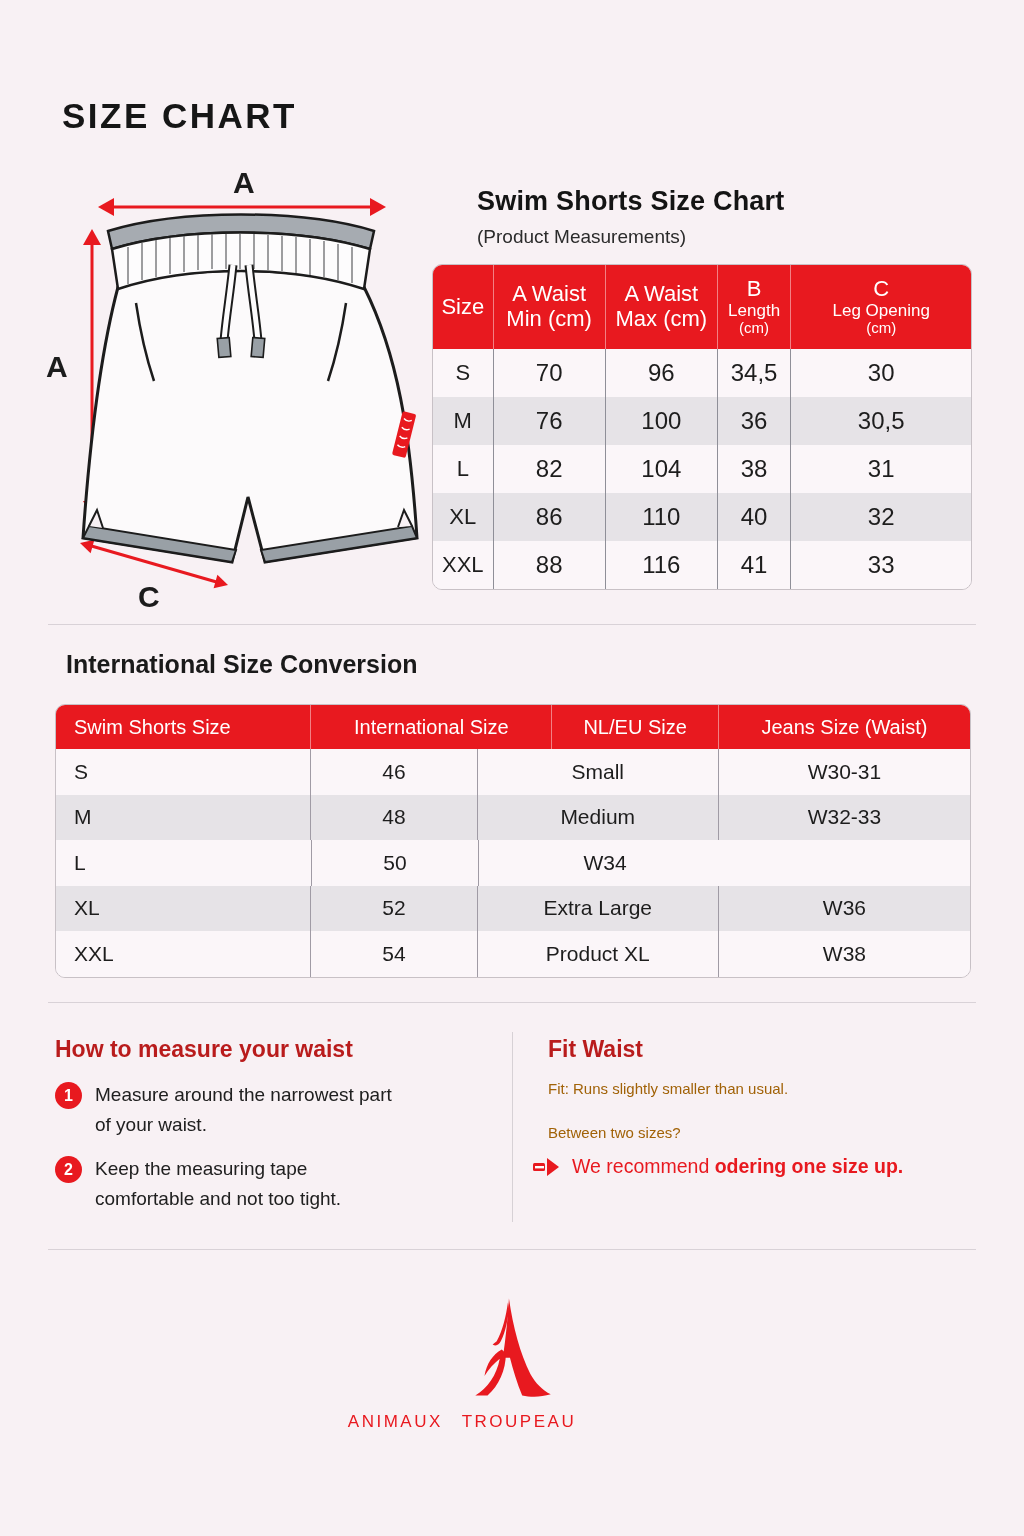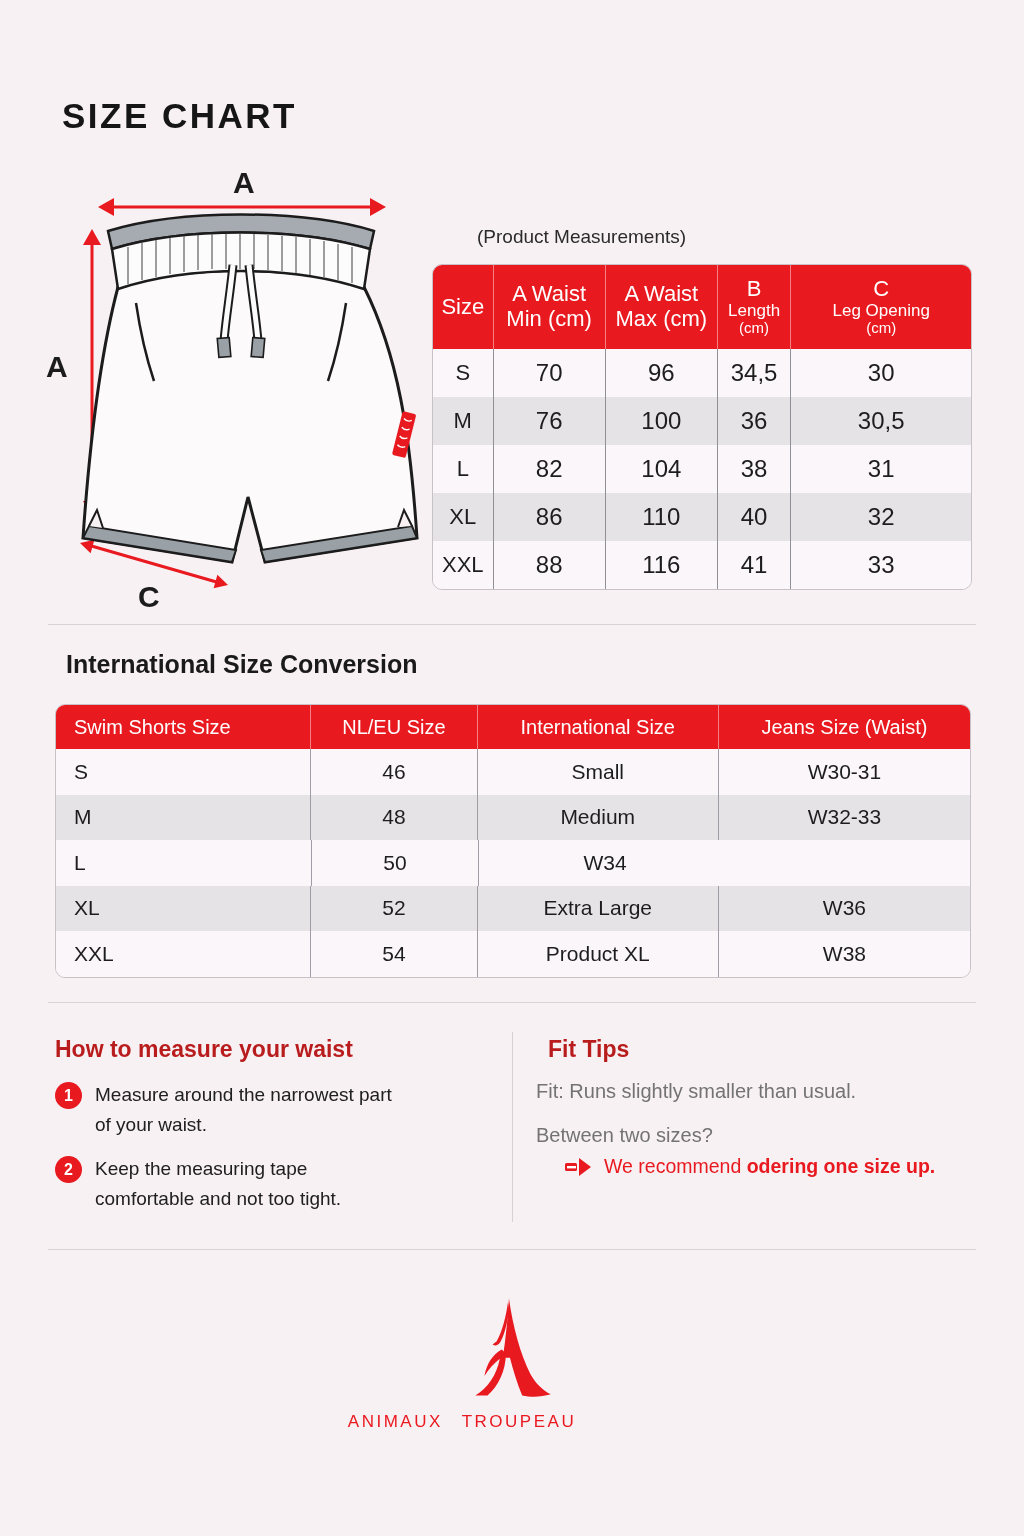--- a/index.html
+++ b/index.html
@@ -48,22 +48,22 @@
 
   
   .sec-title{font-size:23px;font-weight:600;color:#b91c1c;}
   .howto-title{left:55px;top:1036px;}
   .step{position:absolute;left:55px;display:flex;align-items:flex-start;}
   .step-badge{width:27px;height:27px;border-radius:50%;background:#e8191f;color:#fff;font-size:16px;font-weight:bold;
     display:flex;align-items:center;justify-content:center;flex:0 0 27px;margin-top:2px;}
   .step-text{margin-left:13px;font-size:19px;color:#202020;line-height:30px;}
   .vdiv{left:512px;top:1032px;height:190px;width:0;border-left:1px solid #d7d1d5;}
   .fit-title{left:548px;top:1036px;}
-  .fit-line{left:536px;font-size:20px;color:#737373;}
-  .fit-rec{left:564px;display:flex;align-items:center;}
+  .fit-line{left:548px;font-size:15px;color:#a16207;}
+  .fit-rec{left:532px;display:flex;align-items:center;}
   .fit-rec-text{margin-left:12px;font-size:19.5px;color:#e8191f;}
   .fit-rec-text b{font-weight:bold;}
 
   
   .brand-name{left:0;top:1412px;width:924px;text-align:center;font-size:17px;font-weight:500;color:#e8191f;
     letter-spacing:2.5px;word-spacing:12px;}
 </style>
 </head>
 <body>
 
@@ -139,20 +139,21 @@
         <rect x="357" y="247" width="14" height="45" rx="2" fill="#e8191f"></rect>
         <path d="M360 254 q4 3 8 0 M360 263 q4 3 8 0 M360 272 q4 3 8 0 M360 281 q4 3 8 0" stroke="#ffffff" stroke-width="1.4" fill="none"></path>
       </g>
     </g>
 
     <text x="193" y="28" font-size="30" font-weight="600" fill="#1c1c1c">A</text>
     <text x="6" y="212" font-size="30" font-weight="600" fill="#1c1c1c">A</text>
     <text x="98" y="442" font-size="30" font-weight="600" fill="#1c1c1c">C</text>
   </svg>
 
+  <div class="abs t1-title">Swim Shorts Size Chart</div>
   <div class="abs t1-sub">(Product Measurements)</div>
 
   <div class="abs table1 t1">
     <div class="t-row t1-head">
       <div class="cell c0">
           <span class="hl-lg">Size</span>
         </div>
       <div class="cell c1">
         <span class="hl-lg">A Waist</span>
         <span class="hl-lg">Min (cm)</span>
@@ -211,22 +212,22 @@
     </div>
   </div>
 
   <div class="abs hdiv" style="top:624px;"></div>
 
   <div class="abs conv-title">International Size Conversion</div>
 
   <div class="abs table2 t2">
     <div class="t-row t2-head">
       <div class="cell c0">Swim Shorts Size</div>
+      <div class="cell c2">International Size</div>
       <div class="cell c1">NL/EU Size</div>
-      <div class="cell c2">International Size</div>
       <div class="cell c3">Jeans Size (Waist)</div>
     </div>
     <div class="t2-body">
       <div class="t-row row-plain">
         <div class="cell c0">S</div>
         <div class="cell c1">46</div>
         <div class="cell c2">Small</div>
         <div class="cell c3">W30-31</div>
       </div>
       <div class="t-row row-stripe">
@@ -269,21 +270,21 @@
   <div class="step" style="top:1154px;">
     <div class="step-badge">2</div>
     <div class="step-text">
       <div>Keep the measuring tape</div>
       <div>comfortable and not too tight.</div>
     </div>
   </div>
 
   <div class="abs vdiv"></div>
 
-  <div class="abs sec-title fit-title">Fit Tips</div>
+  <div class="abs sec-title fit-title">Fit Waist</div>
   <div class="abs fit-line" style="top:1080px;">Fit: Runs slightly smaller than usual.</div>
   <div class="abs fit-line" style="top:1124px;">Between two sizes?</div>
   <div class="abs fit-rec" style="top:1155px;">
     <svg width="28" height="22" viewBox="0 0 28 22">
       <rect x="1" y="7" width="12" height="8" rx="1.5" fill="#e8191f"></rect>
       <polygon points="15,2 27,11 15,20" fill="#e8191f"></polygon>
       <rect x="3" y="10" width="9" height="2.4" fill="#ffffff"></rect>
     </svg>
     <div class="fit-rec-text"><span>We recommend </span><b>odering one size up.</b></div>
   </div>

